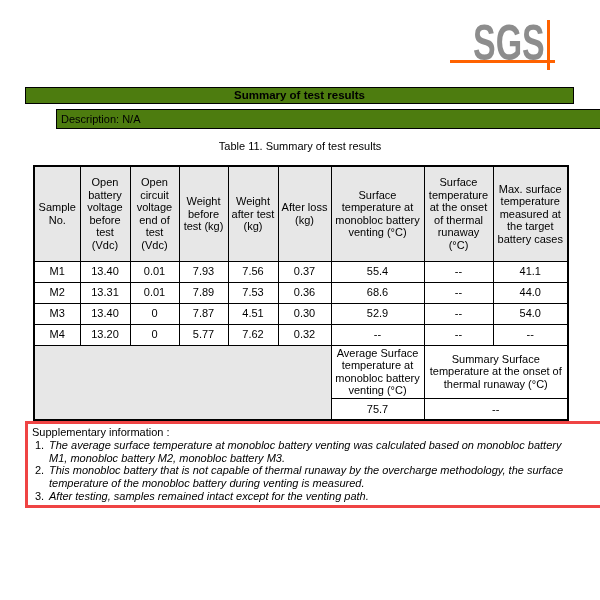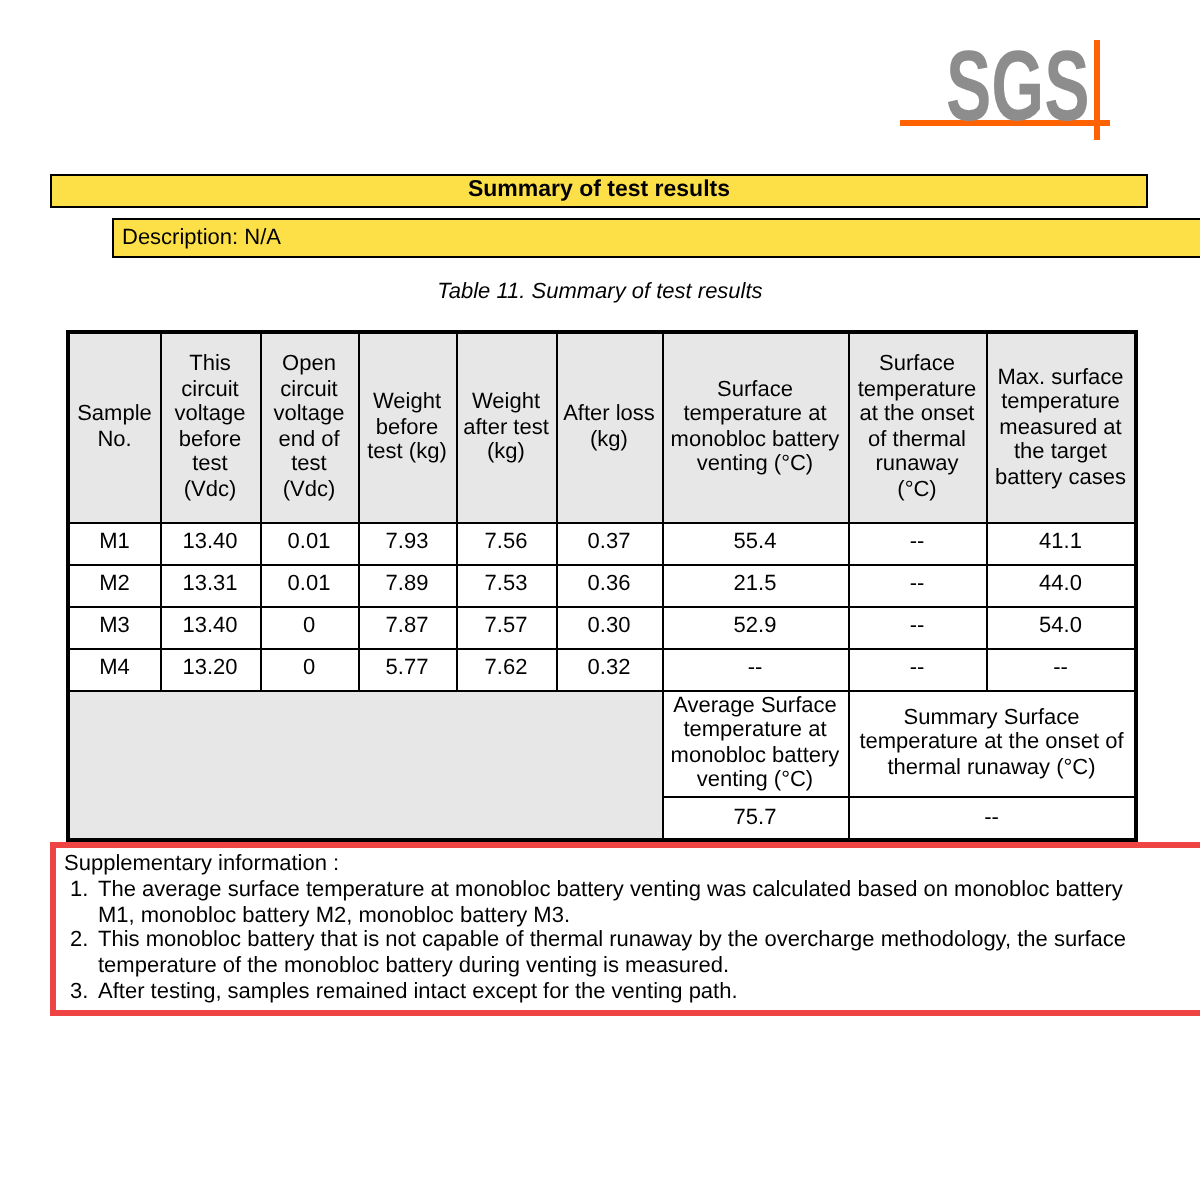--- a/index.html
+++ b/index.html
@@ -9,30 +9,30 @@
     font-family: "Liberation Sans", "DejaVu Sans", sans-serif;
     color: #000;
   }
 
   
   .logo { position: absolute; left: 448px; top: 13px; width: 122px; height: 70px; }
 
   
   .bar {
     position: absolute; left: 25px; width: 549px;
-    border: 1px solid #000; background: #fde047;
+    border: 1px solid #000; background: #4d7c0f;
   }
   .summary-bar { top: 87px; height: 17px; text-align: center; }
   .summary-bar .t { font-weight: bold; font-size: 11.5px; line-height: 15px; }
   .desc-bar { top: 109px; height: 20px; margin-left: 31px; }
   .desc-bar .t { font-size: 11px; line-height: 18px; padding-left: 4px; }
 
   .caption {
     position: absolute; left: 0; top: 140px; width: 600px;
-    text-align: center; font-size: 11px; font-style: italic;
+    text-align: center; font-size: 11px;
   }
 
   
   table.results {
     position: absolute; left: 33px; top: 165px;
     border-collapse: collapse; table-layout: fixed; width: 534px;
     font-size: 11px;
   }
   table.results th, table.results td {
     border: 1px solid #000;
@@ -51,21 +51,21 @@
 
   
   .supp-box {
     position: absolute; left: 25px; top: 421px; width: 578px;
     border: 3px solid #ef4444; background: #fff;
     font-size: 11px; line-height: 12.8px;
     padding: 2px 26px 2px 4px;
   }
   .supp-item { display: flex; }
   .supp-item .num { flex: 0 0 17px; padding-left: 3px; }
-  .supp-item .txt { flex: 1 1 auto; }
+  .supp-item .txt { flex: 1 1 auto; font-style: italic; }
 </style>
 </head>
 <body>
 
 <div class="logo">
   <svg width="122" height="70" viewBox="0 0 122 70">
     <rect x="2" y="47" width="105" height="3" fill="#ff6200"></rect>
     <rect x="99" y="7" width="3" height="50" fill="#ff6200"></rect>
     <g transform="translate(25,47) scale(0.68,1)">
       <text x="0" y="0" font-family="Liberation Sans, DejaVu Sans, sans-serif" font-size="50" font-weight="bold" fill="#8d8d8d">SGS</text>
@@ -91,21 +91,21 @@
     <col style="width:49px">
       <col style="width:50px">
       <col style="width:53px">
     <col style="width:93px">
       <col style="width:69px">
       <col style="width:75px">
   </colgroup>
   <tbody>
     <tr class="hdr">
       <th>Sample No.</th>
-      <th>This circuit voltage before test (Vdc)</th>
+      <th>Open battery voltage before test (Vdc)</th>
       <th>Open circuit voltage end of test (Vdc)</th>
       <th>Weight before test (kg)</th>
       <th>Weight after test (kg)</th>
       <th>After loss (kg)</th>
       <th>Surface temperature at monobloc battery venting (°C)</th>
       <th>Surface temperature at the onset of thermal runaway (°C)</th>
       <th>Max. surface temperature measured at the target battery cases</th>
     </tr>
     <tr class="data">
       <td>M1</td>
@@ -118,30 +118,30 @@
       <td>--</td>
       <td>41.1</td>
     </tr>
     <tr class="data">
       <td>M2</td>
       <td>13.31</td>
       <td>0.01</td>
       <td>7.89</td>
       <td>7.53</td>
       <td>0.36</td>
-      <td>21.5</td>
+      <td>68.6</td>
       <td>--</td>
       <td>44.0</td>
     </tr>
     <tr class="data">
       <td>M3</td>
       <td>13.40</td>
       <td>0</td>
       <td>7.87</td>
-      <td>7.57</td>
+      <td>4.51</td>
       <td>0.30</td>
       <td>52.9</td>
       <td>--</td>
       <td>54.0</td>
     </tr>
     <tr class="data">
       <td>M4</td>
       <td>13.20</td>
       <td>0</td>
       <td>5.77</td>

